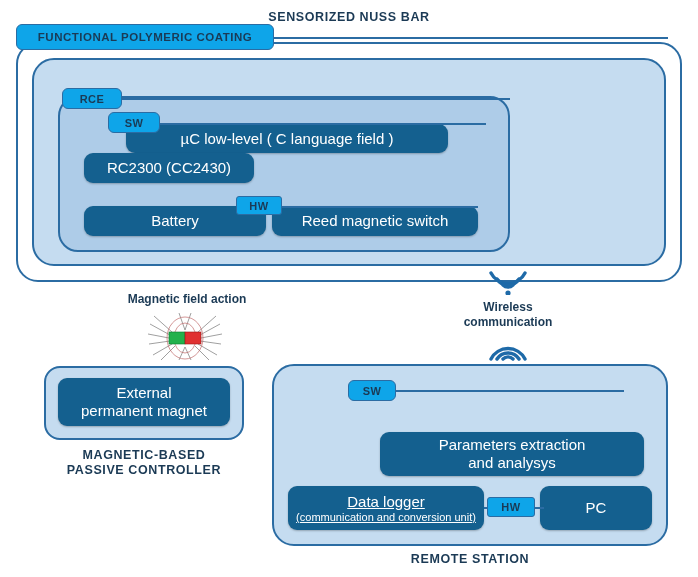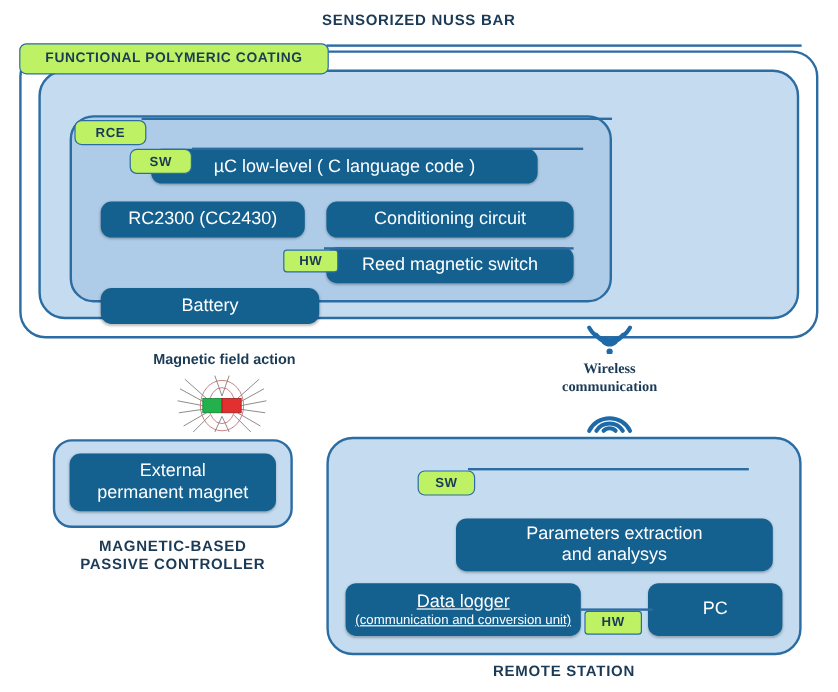--- a/index.html
+++ b/index.html
@@ -62,32 +62,31 @@
   }
   .box .sub {
     font-size: 11px;
     line-height: 12px;
     font-weight: normal;
   }
 
   
   .tag {
     position: absolute;
-    background: #bef264;
+    background: #0ea5e9;
     border: 1.6px solid #2b6ca3;
     border-radius: 6px;
     font-size: 11px;
     font-weight: bold;
     color: #1b3a55;
     letter-spacing: 0.5px;
     display: flex;
     align-items: center;
     justify-content: center;
     z-index: 40;
-    margin-top: 12px;
   }
   .tag-flat { border-radius: 3px; }
 
   
   .stroke { position: absolute; background: #2b6ca3; z-index: 5; }
 
   
   .wifi { position: absolute; z-index: 30; }
 
   
@@ -108,29 +107,28 @@
 
   <div class="stroke" style="left:272px; top:37px; width:396px; height:2px;"></div>
   <div class="tag" style="left:16px; top:24px; width:258px; height:26px; font-size:11.5px;">FUNCTIONAL POLYMERIC COATING</div>
 
   <div class="stroke" style="left:118px; top:98px; width:392px; height:2px;"></div>
   <div class="tag" style="left:62px; top:88px; width:60px; height:21px;">RCE</div>
 
   <div class="stroke" style="left:160px; top:123px; width:326px; height:2px;"></div>
   <div class="tag" style="left:108px; top:112px; width:52px; height:21px;">SW</div>
 
-  <div class="box" style="left:126px; top:124px; width:322px; height:29px;">µC low-level ( C language code )</div>
-
-  <div class="box" style="left:84px; top:168px; width:170px; height:30px;">RC2300 (CC2430)</div>
-  <div class="box" style="left:272px; top:168px; width:206px; height:30px;">Conditioning circuit</div>
+  <div class="box" style="left:126px; top:124px; width:322px; height:29px;">µC low-level ( C language field )</div>
+
+  <div class="box" style="left:84px; top:153px; width:170px; height:30px;">RC2300 (CC2430)</div>
 
   <div class="stroke" style="left:270px; top:206px; width:208px; height:2px;"></div>
   <div class="tag tag-flat" style="left:236px; top:196px; width:46px; height:19px;">HW</div>
 
-  <div class="box" style="left:84px; top:206px; width:182px; height:30px;margin-top:34px;">Battery</div>
+  <div class="box" style="left:84px; top:206px; width:182px; height:30px;">Battery</div>
   <div class="box" style="left:272px; top:206px; width:206px; height:30px;">Reed magnetic switch</div>
 
 
   <div class="abs label-note" style="left:112px; top:292px; width:150px;">Magnetic field action</div>
 
   <svg class="magnet" style="left:146px; top:310px;" width="78" height="52" viewBox="0 0 78 52">
     <g stroke="#777" stroke-width="0.7" fill="none">
       <line x1="26" y1="22" x2="8" y2="6"></line>
         <line x1="24" y1="25" x2="4" y2="14"></line>
       <line x1="23" y1="28" x2="2" y2="24"></line>
@@ -158,21 +156,21 @@
 
   <svg class="wifi" style="left:487px; top:271px;" width="42" height="24" viewBox="0 0 42 24">
     <g fill="none" stroke="#1e6aa8" stroke-width="3.4" stroke-linecap="round">
       <path d="M4 2 A 19 19 0 0 0 38 2"></path>
       <path d="M10 8 A 13 13 0 0 0 32 8"></path>
       <path d="M16 14 A 7 7 0 0 0 26 14"></path>
     </g>
     <circle cx="21" cy="22" r="2.6" fill="#1e6aa8"></circle>
   </svg>
 
-  <div class="abs label-note" style="left:445px; top:300px; width:126px;font-family:Liberation Serif, serif;">Wireless
+  <div class="abs label-note" style="left:445px; top:300px; width:126px;">Wireless
 communication</div>
 
   <svg class="wifi" style="left:487px; top:337px;" width="42" height="24" viewBox="0 0 42 24">
     <g fill="none" stroke="#1e6aa8" stroke-width="3.4" stroke-linecap="round">
       <path d="M4 22 A 19 19 0 0 1 38 22"></path>
       <path d="M10 22 A 13 13 0 0 1 32 22"></path>
       <path d="M16 22 A 7 7 0 0 1 26 22"></path>
     </g>
   </svg>
 

